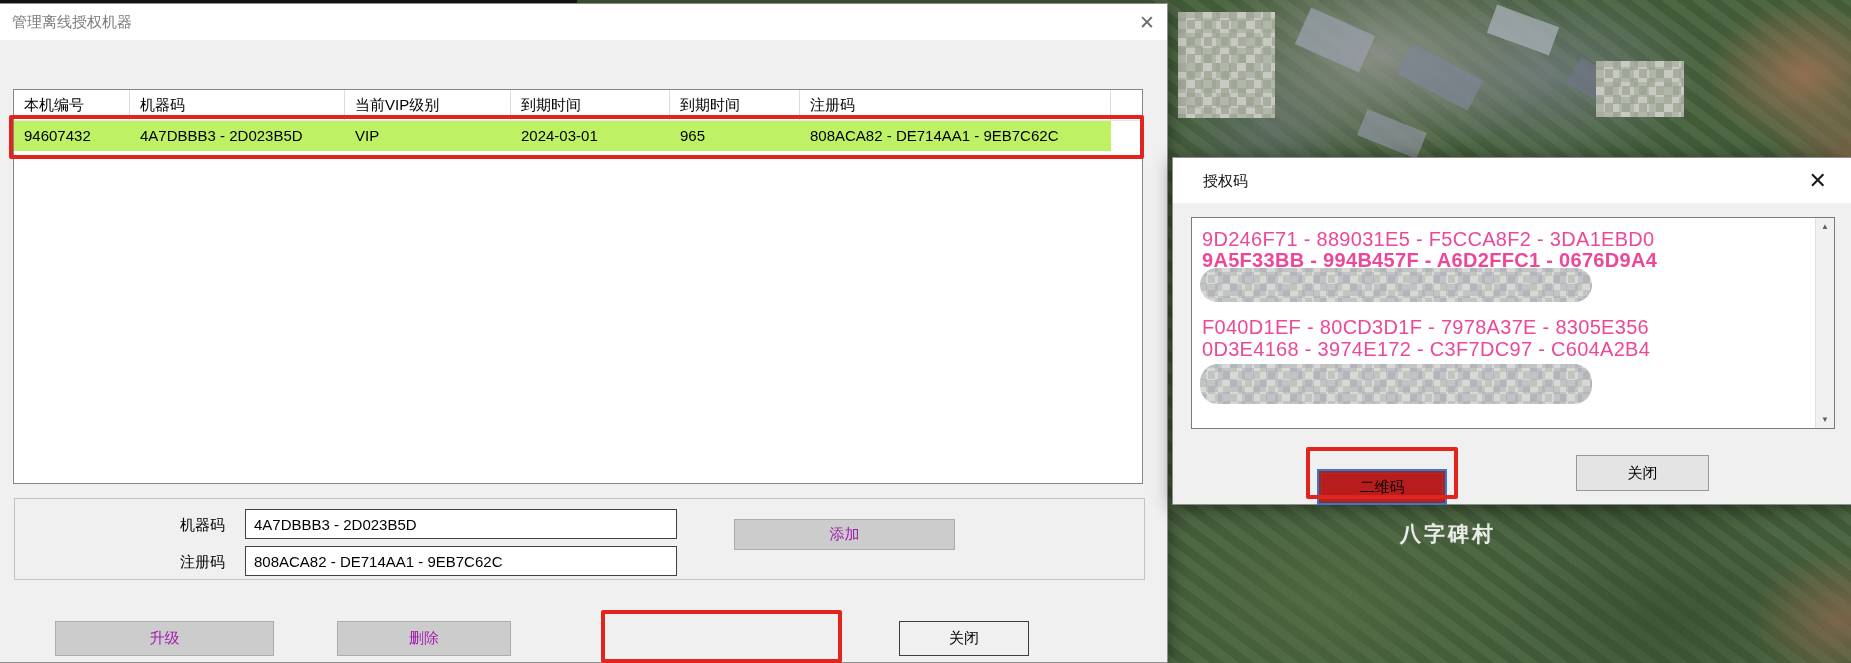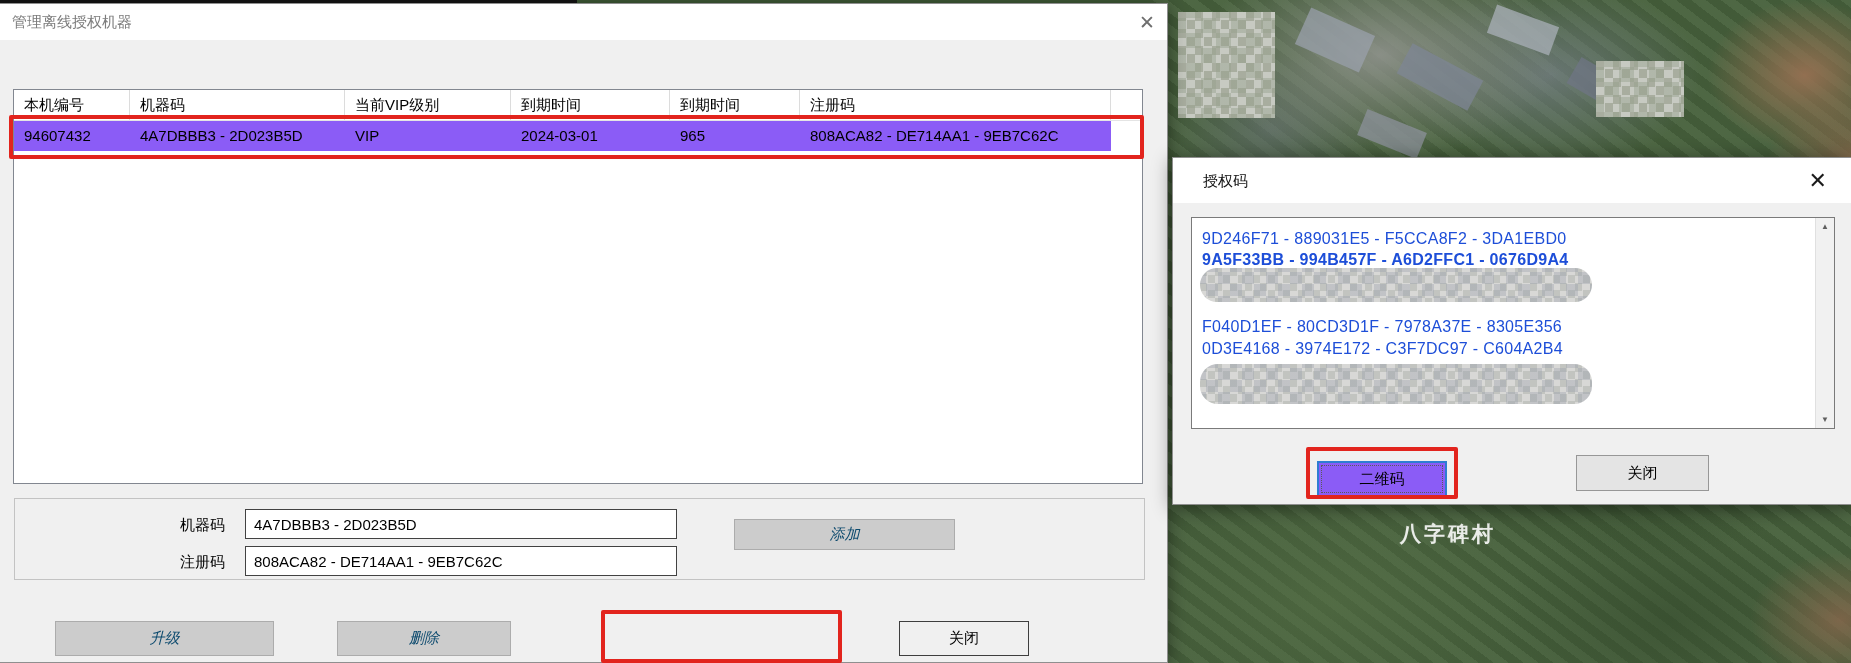--- a/index.html
+++ b/index.html
@@ -34,39 +34,39 @@
   }
   
   .dlg{position:absolute;background:#f0f0f0;border:1px solid #8f8f8f;
     box-shadow:0 3px 18px rgba(0,0,0,.45);box-sizing:border-box;}
   .titlebar{position:absolute;left:0;top:0;right:0;background:#ffffff;}
   .title-text{position:absolute;left:12px;top:50%;transform:translateY(-50%);}
   .close-x{position:absolute;top:50%;transform:translateY(-50%);cursor:pointer;
     line-height:1;font-size:19px;}
   .btn{position:absolute;box-sizing:border-box;display:flex;align-items:center;
     justify-content:center;font-size:15px;cursor:pointer;}
-  .btn-disabled{background:#cccccc;border:1px solid #acacac;color:#0c4a6e;font-style:italic;}
+  .btn-disabled{background:#cccccc;border:1px solid #acacac;color:#a21caf;}
   .btn-normal{background:#f0f0f0;border:1px solid #3e3e3e;color:#000;}
   .btn-plain{background:#e4e4e4;border:1px solid #979797;color:#000;}
   .red-box{position:absolute;border:4px solid #e2241d;border-radius:2px;
     pointer-events:none;box-sizing:border-box;}
   
   #left-dlg{left:0;top:3px;width:1168px;height:660px;border-left:none;padding-left:26px;}
   #left-dlg .titlebar{height:36px;}
   #left-title{color:#7c7c7c;}
   #left-close{right:12px;color:#6e6e6e;}
   #list-label{position:absolute;left:12px;top:50px;margin-top:36px;}
   #lv{position:absolute;left:13px;top:85px;width:1130px;height:395px;background:#fff;
     border:1px solid #828790;box-sizing:border-box;}
   .lv-grid{display:grid;grid-template-columns:116px 215px 166px 159px 130px 311px 1fr;}
   #lv-header{height:30px;line-height:30px;background:#fff;border-bottom:1px solid #e4e4e4;}
   #lv-header .hcell{border-right:1px solid #dcdcdc;padding-left:10px;box-sizing:border-box;
     white-space:nowrap;overflow:hidden;}
   #lv-row{height:30px;line-height:30px;cursor:default;}
-  #lv-row .cell{background:#8b5cf6;padding-left:10px;box-sizing:border-box;white-space:nowrap;}
+  #lv-row .cell{background:#bef264;padding-left:10px;box-sizing:border-box;white-space:nowrap;}
   #lv-row .filler{background:transparent;}
   #row-red-box{left:9px;top:111px;width:1135px;height:44px;}
   
   #gbox{position:absolute;left:14px;top:494px;width:1131px;height:82px;
     border:1px solid #c3c3c3;box-sizing:border-box;}
   .frm-label{position:absolute;width:150px;text-align:right;}
   .frm-input{position:absolute;left:230px;width:432px;height:30px;box-sizing:border-box;
     border:1px solid #424242;background:#fff;font-family:inherit;font-size:15px;
     padding:0 8px;color:#000;}
   #add-btn{left:719px;top:20px;width:221px;height:31px;}
@@ -77,33 +77,33 @@
   #btn-generate{left:618px;width:207px;}
   #btn-close-main{left:899px;width:130px;}
   #gen-red-box{left:601px;top:606px;width:241px;height:53px;}
   
   #auth-dlg{left:1172px;top:157px;width:679px;height:348px;border-right:none;}
   #auth-dlg .titlebar{height:45px;}
   #auth-title{color:#111;left:14px;margin-left:16px;}
   #auth-close{right:24px;color:#1b1b1b;font-size:22px;}
   #codes-box{position:absolute;left:18px;top:59px;width:644px;height:212px;background:#fff;
     border:1px solid #7a7a7a;box-sizing:border-box;overflow:hidden;}
-  .code-line{position:absolute;left:10px;white-space:nowrap;font-size:16px;
-    letter-spacing:.3px;color:#1d4ed8;line-height:22px;}
+  .code-line{position:absolute;left:10px;white-space:nowrap;font-size:20px;
+    letter-spacing:.3px;color:#ec4899;line-height:22px;}
   .code-blur{position:absolute;left:8px;width:392px;border-radius:18px;
     background:
       repeating-conic-gradient(rgba(150,155,170,.35) 0% 25%, rgba(255,255,255,0) 0% 50%) 6px 4px/24px 24px,
       repeating-conic-gradient(#d8d8d6 0% 25%, #c2c4c0 0% 50%) 0 0/15px 15px;}
   #codes-scrollbar{position:absolute;right:0;top:0;width:18px;height:100%;
     background:#f1f1f1;border-left:1px solid #e0e0e0;}
   .sb-arrow{position:absolute;left:0;width:100%;height:17px;display:flex;align-items:center;
     justify-content:center;font-size:8px;color:#5f5f5f;cursor:pointer;}
   #sb-up{top:0;}
   #sb-down{bottom:0;}
-  #qr-btn{left:144px;top:303px;width:130px;height:36px;background:#8b5cf6;
+  #qr-btn{left:144px;top:311px;width:130px;height:36px;background:#b91c1c;
     border:2px solid #2e7dd2;outline:1px dotted #5a5a5a;outline-offset:-5px;}
   #auth-close-btn{left:403px;top:297px;width:133px;height:36px;}
   #qr-red-box{left:133px;top:289px;width:152px;height:52px;}
   
   #back-strip{position:absolute;left:0;top:0;width:577px;height:3px;background:#141414;}
 </style>
 </head>
 <body>
 
 <div id="screen">

